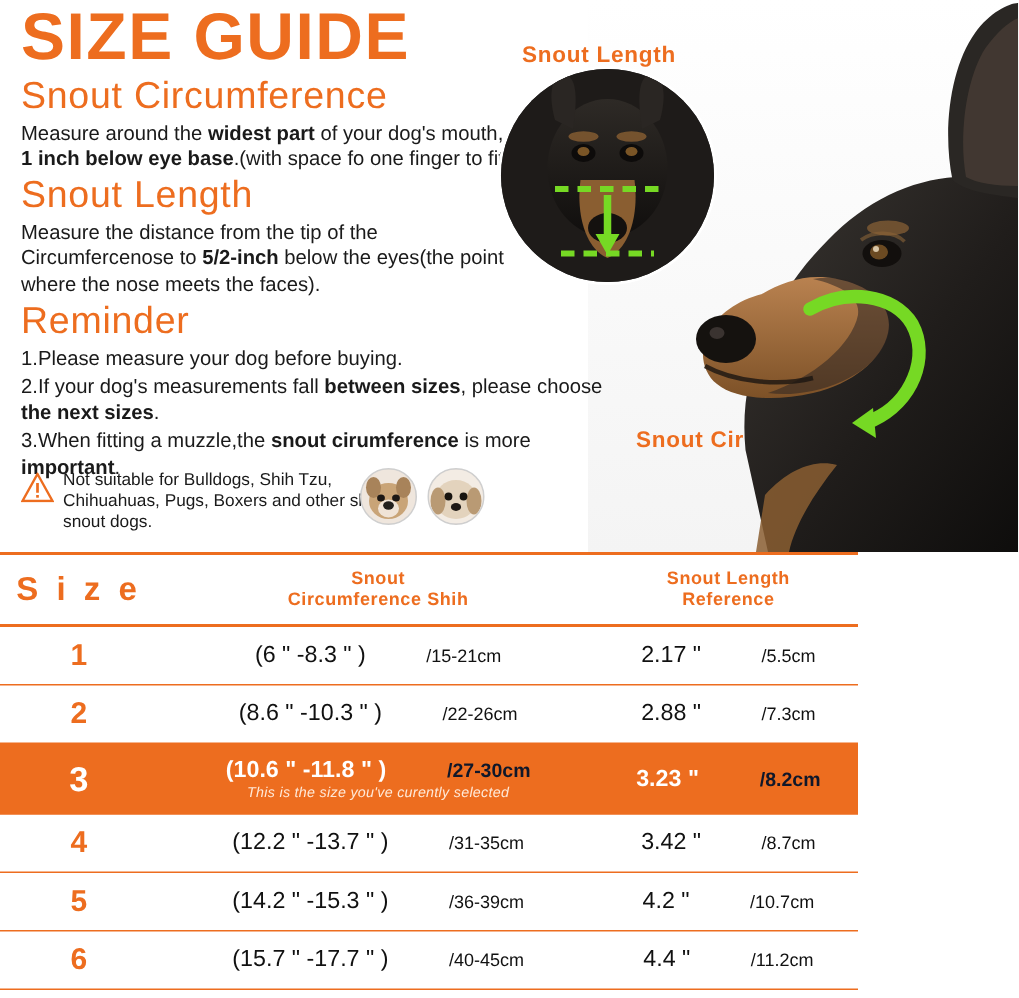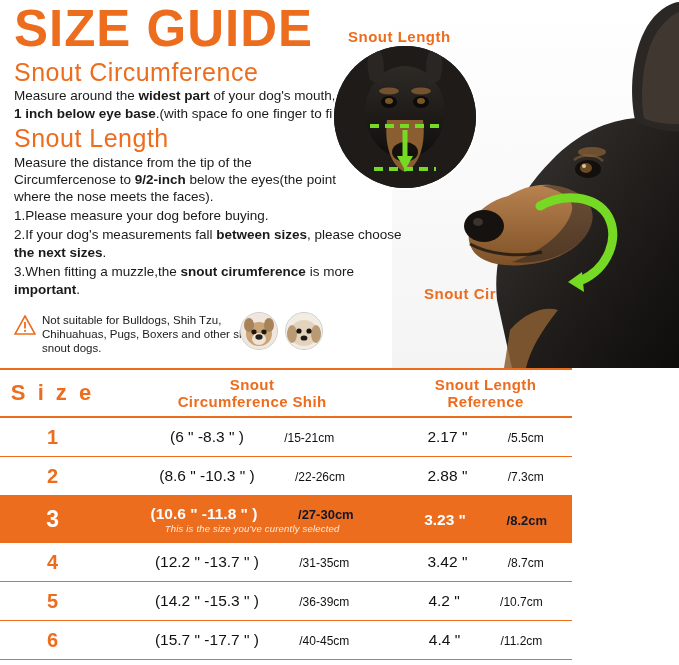--- a/index.html
+++ b/index.html
@@ -30,21 +30,21 @@
   }
 
   .text-col {
     position: absolute;
     left: 14px;
     top: 2px;
     width: 400px;
   }
 
   .title-size-guide {
-    font-size: 51px;
+    font-size: 44px;
     font-weight: bold;
     color: #ED6D1F;
     letter-spacing: 1px;
     line-height: 1.05;
     margin: 0 0 2px 0;
     font-family: "Liberation Sans", sans-serif;
   }
 
   .heading {
     font-size: 25px;
@@ -188,21 +188,21 @@
   .c-circ { width: 350px; }
   .c-len  { width: 205px; }
 
   .hdr-size {
     font-size: 22px;
     font-weight: bold;
     color: #ED6D1F;
     letter-spacing: 3px;
   }
   .hdr-two {
-    font-size: 15px;
+    font-size: 12px;
     font-weight: bold;
     color: #ED6D1F;
     line-height: 1.16;
     letter-spacing: 0.4px;
   }
 
   .size-num {
     font-size: 20px;
     font-weight: bold;
     color: #ED6D1F;
@@ -336,22 +336,23 @@
     <div class="snout-label">Snout  Length</div>
     <div class="snout-cir-label">Snout Cir</div>
 
     <div class="text-col">
       <h1 class="title-size-guide">SIZE GUIDE</h1>
 
       <h2 class="heading">Snout  Circumference</h2>
       <p class="para">Measure around the <b>widest part</b> of your dog's mouth, <b>1 inch below eye base</b>.(with space fo one finger to fit)</p>
 
       <h2 class="heading">Snout  Length</h2>
-      <p class="para">Measure the distance from the tip of the Circumfercenose to <b>9/2-inch</b> below the eyes(the point where the nose meets the faces).</p>
-
+      <p class="para">Measure the distance from the tip of the Circumfercenose to <b>5/2-inch</b> below the eyes(the point where the nose meets the faces).</p>
+
+      <h2 class="heading">Reminder</h2>
       <div class="list">
         <div>1.Please measure your dog before buying.</div>
         <div>2.If your dog's measurements fall <b>between sizes</b>, please choose <b>the next sizes</b>.</div>
         <div>3.When fitting a muzzle,the <b>snout cirumference</b> is more <b>important</b>.</div>
       </div>
     </div>
 
     <div class="warning">
       <span class="warn-icon">
         <svg width="22" height="20" viewBox="0 0 22 20" xmlns="http://www.w3.org/2000/svg">

